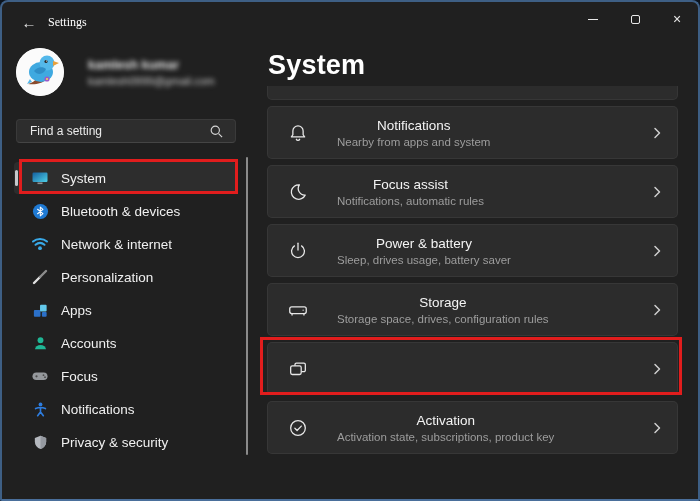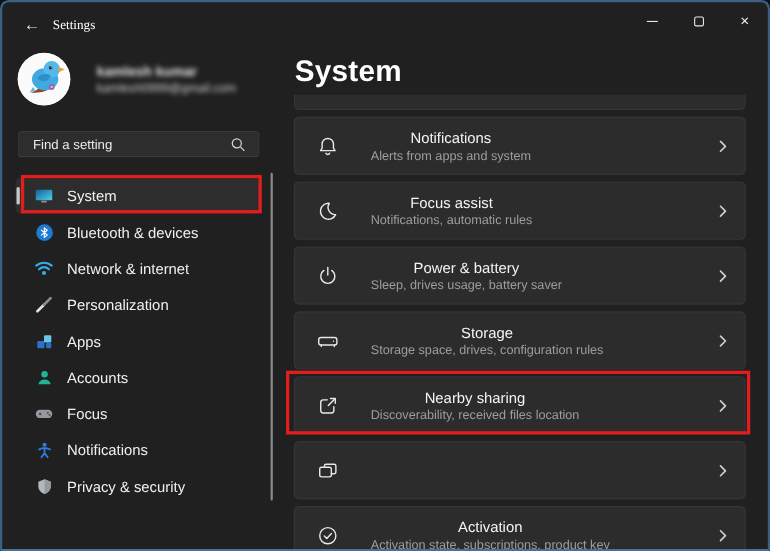--- a/index.html
+++ b/index.html
@@ -236,21 +236,21 @@
 
       <div class="card">
         <span class="card-ic">
           <svg width="22" height="22" viewBox="0 0 24 24" fill="none" stroke="#e8e8e8" stroke-width="1.4" stroke-linejoin="round" stroke-linecap="round">
             <path d="M12 4.2 a5.6 5.6 0 0 0 -5.6 5.6 v4.1 L4.8 16.3 h14.4 L17.6 13.9 V9.8 A5.6 5.6 0 0 0 12 4.2 Z"></path>
             <path d="M10.2 18.8 a1.9 1.9 0 0 0 3.6 0"></path>
           </svg>
         </span>
         <span class="card-text">
           <div class="card-title">Notifications</div>
-          <div class="card-sub">Alerts from apps and system</div>
+          <div class="card-sub">Nearby from apps and system</div>
         </span>
         <span class="chevron">
           <svg width="10" height="14" viewBox="0 0 10 14" fill="none" stroke="#cfcfcf" stroke-width="1.5" stroke-linecap="round" stroke-linejoin="round">
               <path d="M3 2.5 L7.5 7 L3 11.5"></path>
             </svg>
         </span>
       </div>
 
       <div class="card">
         <span class="card-ic">
@@ -299,38 +299,20 @@
           <div class="card-title">Storage</div>
           <div class="card-sub">Storage space, drives, configuration rules</div>
         </span>
         <span class="chevron">
           <svg width="10" height="14" viewBox="0 0 10 14" fill="none" stroke="#cfcfcf" stroke-width="1.5" stroke-linecap="round" stroke-linejoin="round">
               <path d="M3 2.5 L7.5 7 L3 11.5"></path>
             </svg>
         </span>
       </div>
 
-      <div class="card">
-        <span class="card-ic">
-          <svg width="22" height="22" viewBox="0 0 24 24" fill="none" stroke="#e8e8e8" stroke-width="1.4" stroke-linecap="round" stroke-linejoin="round">
-            <path d="M11.5 6 H7.4 A2.4 2.4 0 0 0 5 8.4 v8.2 A2.4 2.4 0 0 0 7.4 19 h8.2 A2.4 2.4 0 0 0 18 16.6 V12.8"></path>
-            <path d="M12.5 11.5 L19.2 4.8"></path>
-            <path d="M14.6 4.6 H19.4 V9.4"></path>
-          </svg>
-        </span>
-        <span class="card-text">
-          <div class="card-title">Nearby sharing</div>
-          <div class="card-sub">Discoverability, received files location</div>
-        </span>
-        <span class="chevron">
-          <svg width="10" height="14" viewBox="0 0 10 14" fill="none" stroke="#cfcfcf" stroke-width="1.5" stroke-linecap="round" stroke-linejoin="round">
-              <path d="M3 2.5 L7.5 7 L3 11.5"></path>
-            </svg>
-        </span>
-      </div>
 
       <div class="card">
         <span class="card-ic">
           <svg width="22" height="22" viewBox="0 0 24 24" fill="none" stroke="#e8e8e8" stroke-width="1.4" stroke-linejoin="round">
             <rect x="4" y="8.5" width="11.5" height="9.5" rx="1.8"></rect>
             <path d="M8.7 8.5 V7.1 A1.6 1.6 0 0 1 10.3 5.5 h8.1 A1.6 1.6 0 0 1 20 7.1 v6.2 a1.6 1.6 0 0 1 -1.6 1.6 h-2.6"></path>
           </svg>
         </span>
         <span class="chevron">
           <svg width="10" height="14" viewBox="0 0 10 14" fill="none" stroke="#cfcfcf" stroke-width="1.5" stroke-linecap="round" stroke-linejoin="round">

